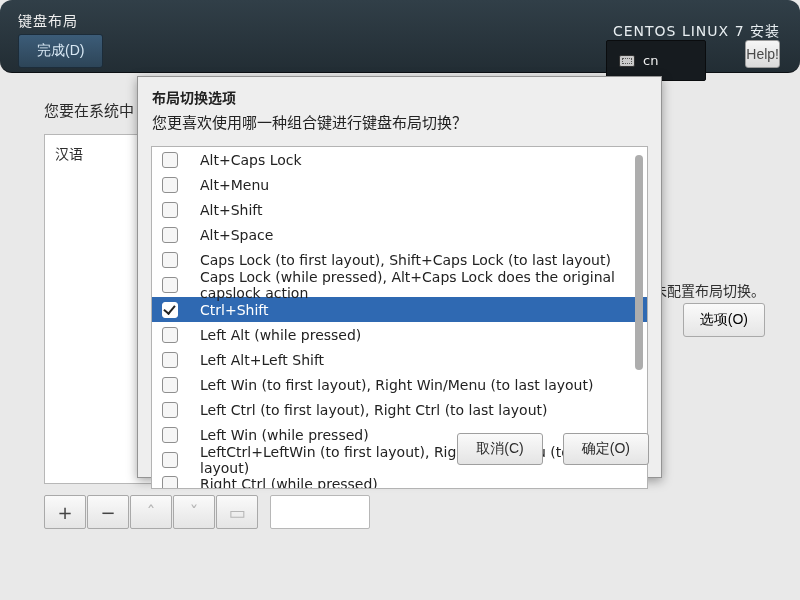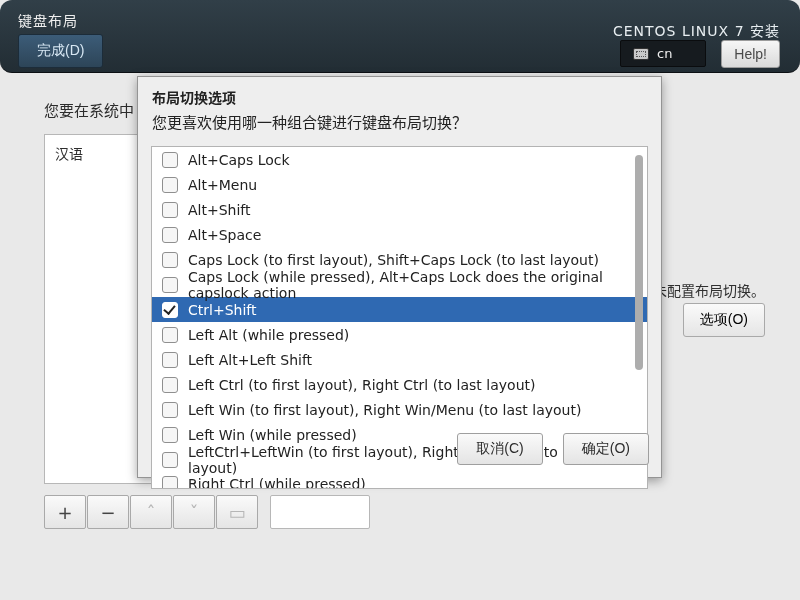--- a/index.html
+++ b/index.html
@@ -28,30 +28,30 @@
   background: linear-gradient(#3c5c78, #2d4558);
   border: 1px solid #1c2c39; border-radius: 3px;
   color: #d7e7f3; padding: 7px 18px; font-size: 14px;
 }
 .header-right-title {
   position: absolute; right: 20px; top: 20px; color: #e8eef1; font-size: 14px; letter-spacing: 1px;
 }
 .lang-indicator {
   position: absolute; right: 94px; top: 40px;
   background: #161b1f; border: 1px solid #0a0c0e; border-radius: 2px;
-  color: #eee; padding: 5px 12px; font-size: 13px;
-  display: flex; align-items: center; gap: 8px; width: 86px; text-align: center;
+  color: #eee; padding: 12px 12px; font-size: 13px;
+  display: flex; align-items: center; gap: 8px; width: 100px; text-align: center;
 }
 .kbd-glyph { display:inline-block; width:16px; height:12px; background:#c9c9c9; border:1px solid #333; border-radius:2px; position:relative;}
 .kbd-glyph::after{content:""; position:absolute; inset:2px; border:1px dotted #555;}
 .help-btn {
   position: absolute; right: 20px; top: 40px;
   background: linear-gradient(#f6f6f6,#dadada);
   border: 1px solid #9b9b9b; border-radius: 3px;
-  color: #494949; padding: 5px 12px; font-size: 14px;
+  color: #494949; padding: 5px 0; font-size: 14px;
 }
 .page-body { padding: 16px 34px 0 44px; }
 .prompt-line { color: #2c2c2c; margin: 10px 0 14px 0; font-size: 15px; }
 
 .layouts-panel {
   background: #fff; border: 1px solid #b7b7b7;
   width: 313px; height: 350px; padding: 8px 10px;
   display: inline-block; vertical-align: top;
 }
 .layout-item { font-size: 14px; }
@@ -101,21 +101,21 @@
 }
 .scroll-track {
   position:absolute; right:2px; top:4px; bottom:4px; width:8px;
   background:transparent;
 }
 .scroll-thumb {
   position:absolute; right:2px; top:4px; width:8px; height:215px;
   background:#adadad; border-radius:4px;
 }
 .opt-row {
-  display:flex; align-items:center; gap:10px;
+  display:flex; align-items:center; gap:22px;
   padding:4px 10px; font-size:14px; color:#222;
   height:25px;
 }
 .opt-row.selected { background:#2f69b2; color:#fff; }
 .opt-row.cut { height:20px; overflow:hidden; align-items:flex-start; }
 .chk {
   width:16px; height:16px; border:1px solid #8f8f8f;
   border-radius:3px; background:#f6f6f6; flex-shrink:0;
   position:relative;
 }
@@ -218,25 +218,25 @@
         <div class="opt-row">
           <span class="chk"></span>
           <span>Left Alt (while pressed)</span>
         </div>
         <div class="opt-row">
           <span class="chk"></span>
           <span>Left Alt+Left Shift</span>
         </div>
         <div class="opt-row">
           <span class="chk"></span>
+          <span>Left Win (to first layout), Right Win/Menu (to last layout)</span>
+        </div>
+        <div class="opt-row">
+          <span class="chk"></span>
           <span>Left Ctrl (to first layout), Right Ctrl (to last layout)</span>
-        </div>
-        <div class="opt-row">
-          <span class="chk"></span>
-          <span>Left Win (to first layout), Right Win/Menu (to last layout)</span>
         </div>
         <div class="opt-row">
           <span class="chk"></span>
           <span>Left Win (while pressed)</span>
         </div>
         <div class="opt-row">
           <span class="chk"></span>
           <span>LeftCtrl+LeftWin (to first layout), RightCtrl+Menu (to second layout)</span>
         </div>
         <div class="opt-row cut">

